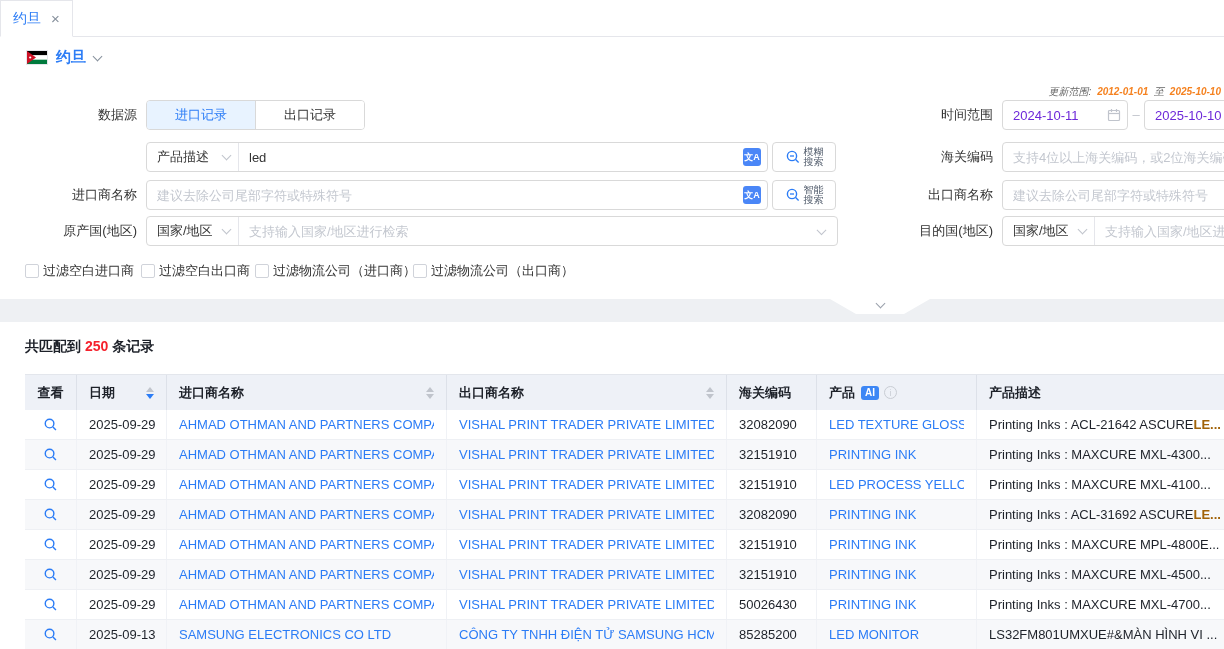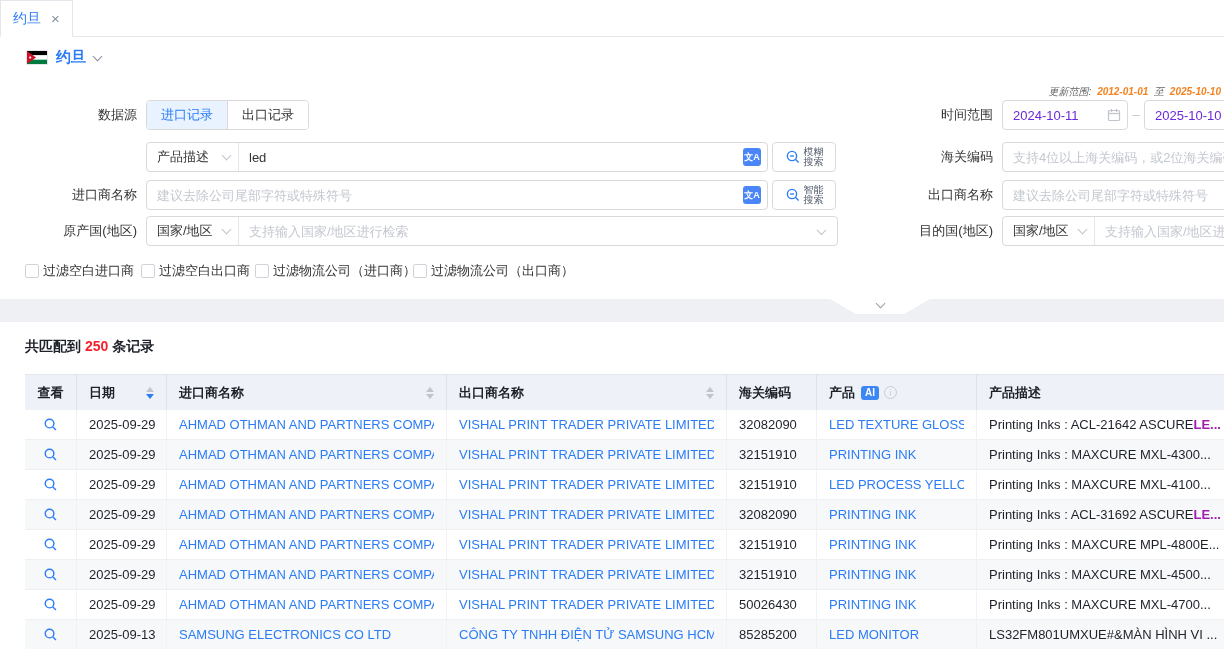--- a/index.html
+++ b/index.html
@@ -22,21 +22,21 @@
   
   .update-range{position:absolute;top:85px;right:0;color:#666;font-size:10px;font-style:italic;}
   .update-range b{color:#f58220;font-weight:bold;margin:0 3px;}
 
   
   .lbl{position:absolute;height:30px;line-height:30px;text-align:right;color:#333;}
   .lbl-l{left:0;width:137px;}
   .lbl-r{left:856px;width:137px;}
 
   .toggle{position:absolute;left:146px;display:flex;height:30px;border:1px solid #d9d9d9;border-radius:4px;overflow:hidden;background:#fff;}
-  .toggle .seg{padding:0 14px;line-height:28px;cursor:pointer;color:#333;background:#fff;}
+  .toggle .seg{padding:0 28px;line-height:28px;cursor:pointer;color:#333;background:#fff;}
   .toggle .seg.active{background:#e8f3ff;color:#2b7cf6;}
   .toggle .seg + .seg{border-left:1px solid #d9d9d9;}
 
   .combo{position:absolute;display:flex;height:30px;border:1px solid #d9d9d9;border-radius:4px;background:#fff;align-items:center;}
   .combo-select{display:flex;align-items:center;justify-content:space-between;width:92px;padding:0 8px 0 10px;
     height:100%;border-right:1px solid #e5e6eb;cursor:pointer;color:#333;}
   .combo-select .chev{border-color:#c0c4cc;}
   .combo input{flex:1;border:none;outline:none;height:26px;padding:0 26px 0 10px;font:inherit;color:#333;min-width:0;background:transparent;}
   .inp{position:absolute;height:30px;border:1px solid #d9d9d9;border-radius:4px;background:#fff;display:flex;align-items:center;}
   .inp input{flex:1;border:none;outline:none;height:26px;padding:0 26px 0 10px;font:inherit;color:#6d28d9;min-width:0;background:transparent;}
@@ -80,21 +80,21 @@
   .ai-badge{display:inline-block;background:#3d87f5;color:#fff;font-size:10px;font-weight:bold;border-radius:3px;
     padding:2px 4px;margin-left:6px;line-height:1;}
   .info-ico{display:inline-block;width:13px;height:13px;border:1px solid #c9cdd4;border-radius:50%;color:#c9cdd4;
     font-size:9px;line-height:12px;text-align:center;margin-left:5px;font-weight:normal;}
   .tr{display:flex;height:30px;border-bottom:1px solid #eef0f4;background:#fff;}
   .tr.even{background:#f7f8fa;}
   .td{display:flex;align-items:center;padding:0 12px;flex:none;overflow:hidden;white-space:nowrap;
     border-right:1px solid #f0f2f6;color:#1d2129;}
   .td.center{justify-content:center;padding:0;}
   .td a{color:#2b7cf6;text-decoration:none;overflow:hidden;white-space:nowrap;}
-  .td .hl{color:#a21caf;font-weight:bold;}
+  .td .hl{color:#a16207;font-weight:bold;}
   .viewbtn{display:flex;align-items:center;justify-content:center;width:100%;height:100%;cursor:pointer;}
 </style>
 </head>
 <body>
 
 <div class="screen">
 
   <div class="tabbar">
     <div class="tab">
       <span>约旦</span>

